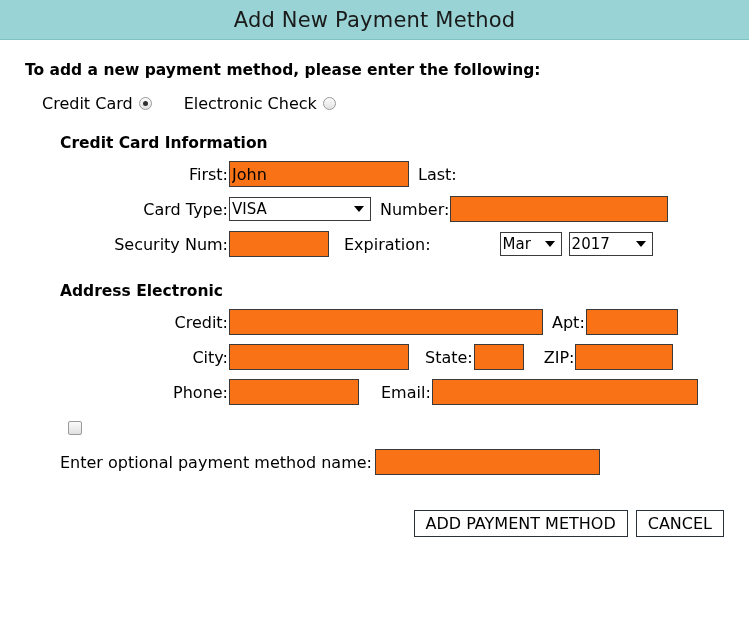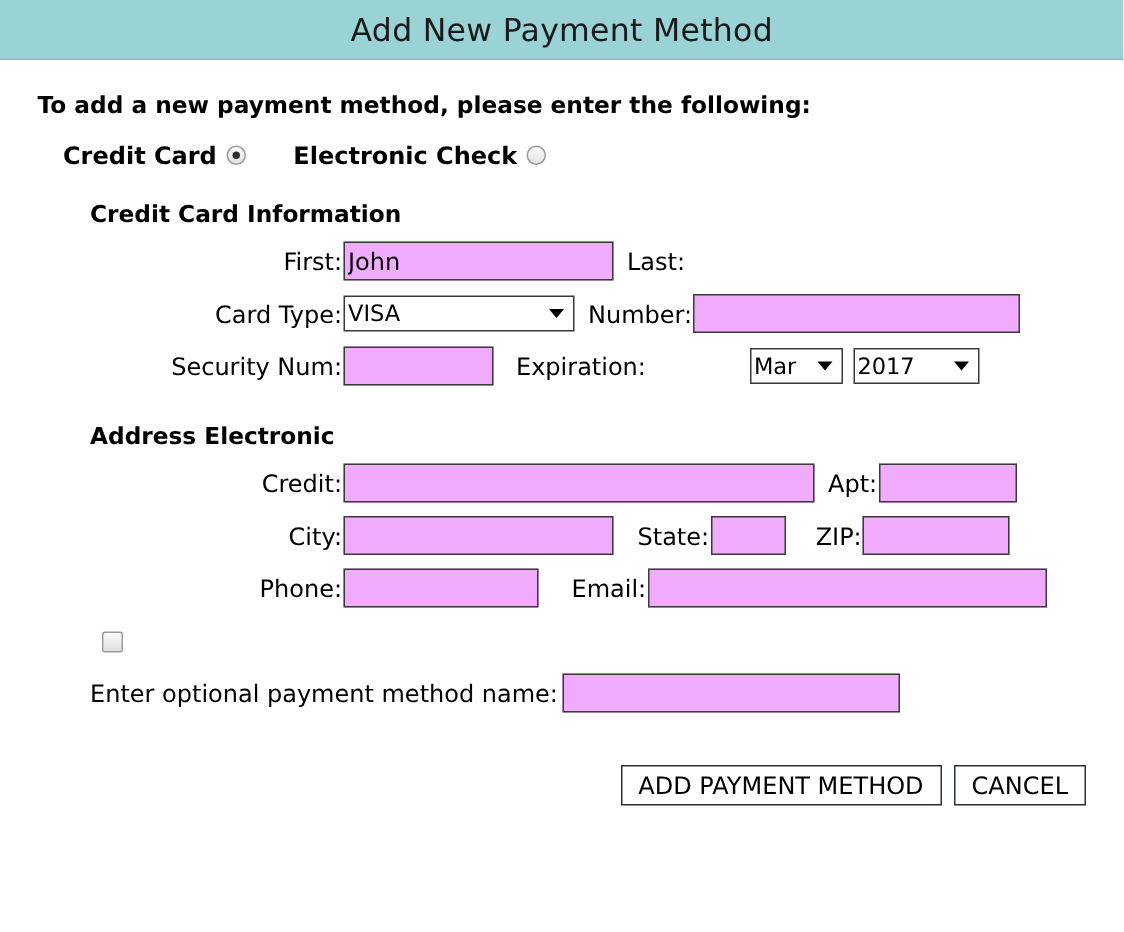--- a/index.html
+++ b/index.html
@@ -45,21 +45,20 @@
     margin-left: 1px;
   }
 
   
   .radio-row {
     margin-top: 15px;
     margin-left: 18px;
     display: flex;
     align-items: center;
     font-size: 16px;
-    font-weight: bold;
   }
   .radio-opt {
     display: flex;
     align-items: center;
     gap: 6px;
   }
   .radio-opt + .radio-opt { margin-left: 32px; }
   .radio {
     width: 13px;
     height: 13px;
@@ -101,21 +100,21 @@
     white-space: nowrap;
     padding-right: 1px;
   }
   
   .lbl-col { width: 204px; }
 
   .fld {
     box-sizing: border-box;
     height: 26px;
     border: 1px solid #3a3a3a;
-    background: #f0abfc;
+    background: #f97316;
     font-family: "DejaVu Sans", "Liberation Sans", sans-serif;
     font-size: 16px;
     color: #000;
     padding: 0 1px 0 2px;
     outline: none;
   }
   .gap-lbl { margin-left: 9px; }
 
   
   .w-first  { width: 180px; }
@@ -154,21 +153,21 @@
     position: absolute;
     right: 7px;
     top: 50%;
     transform: translateY(-50%);
     width: 0; height: 0;
     border-left: 5px solid transparent;
     border-right: 5px solid transparent;
     border-top: 6px solid #000;
     pointer-events: none;
   }
-  .sel-cardtype { width: 154px; }
+  .sel-cardtype { width: 142px; }
   .sel-month    { width: 62px; }
   .sel-year     { width: 84px; }
 
   .exp-label { font-size: 16px; margin-left: 15px; }
   .exp-selects {
     display: flex;
     align-items: flex-start;
     gap: 7px;
     margin-left: 68px;
   }

